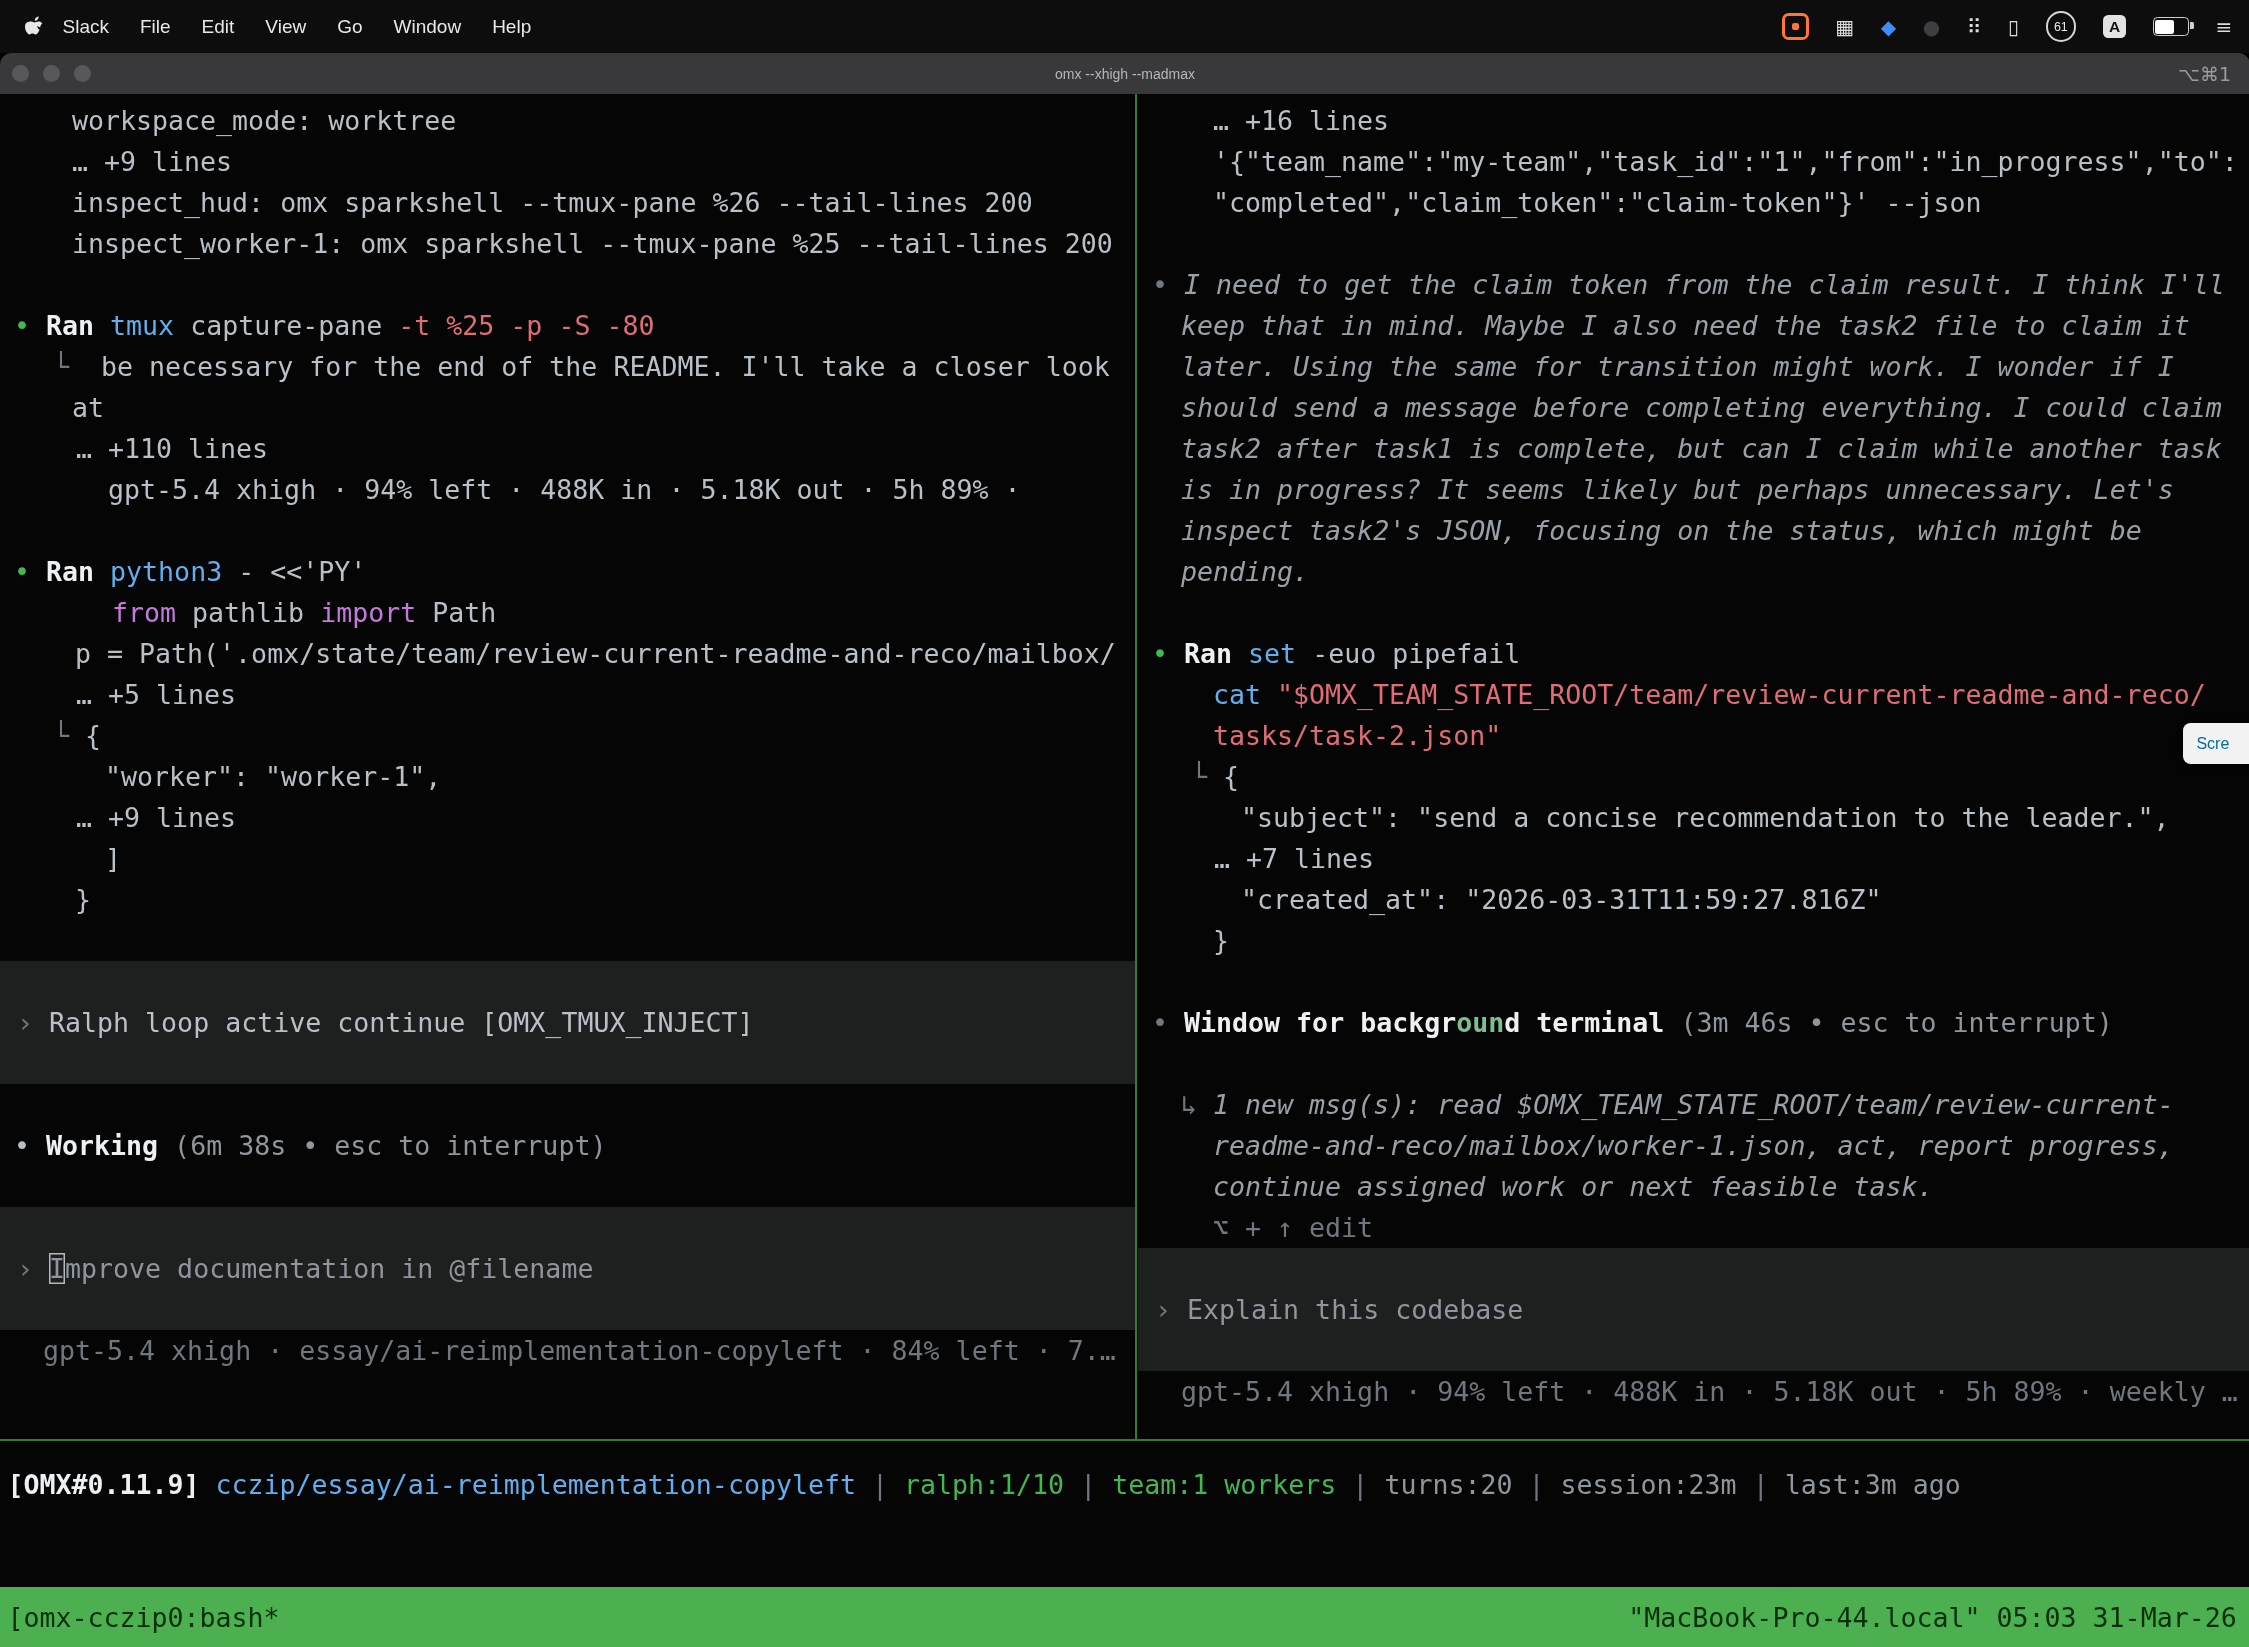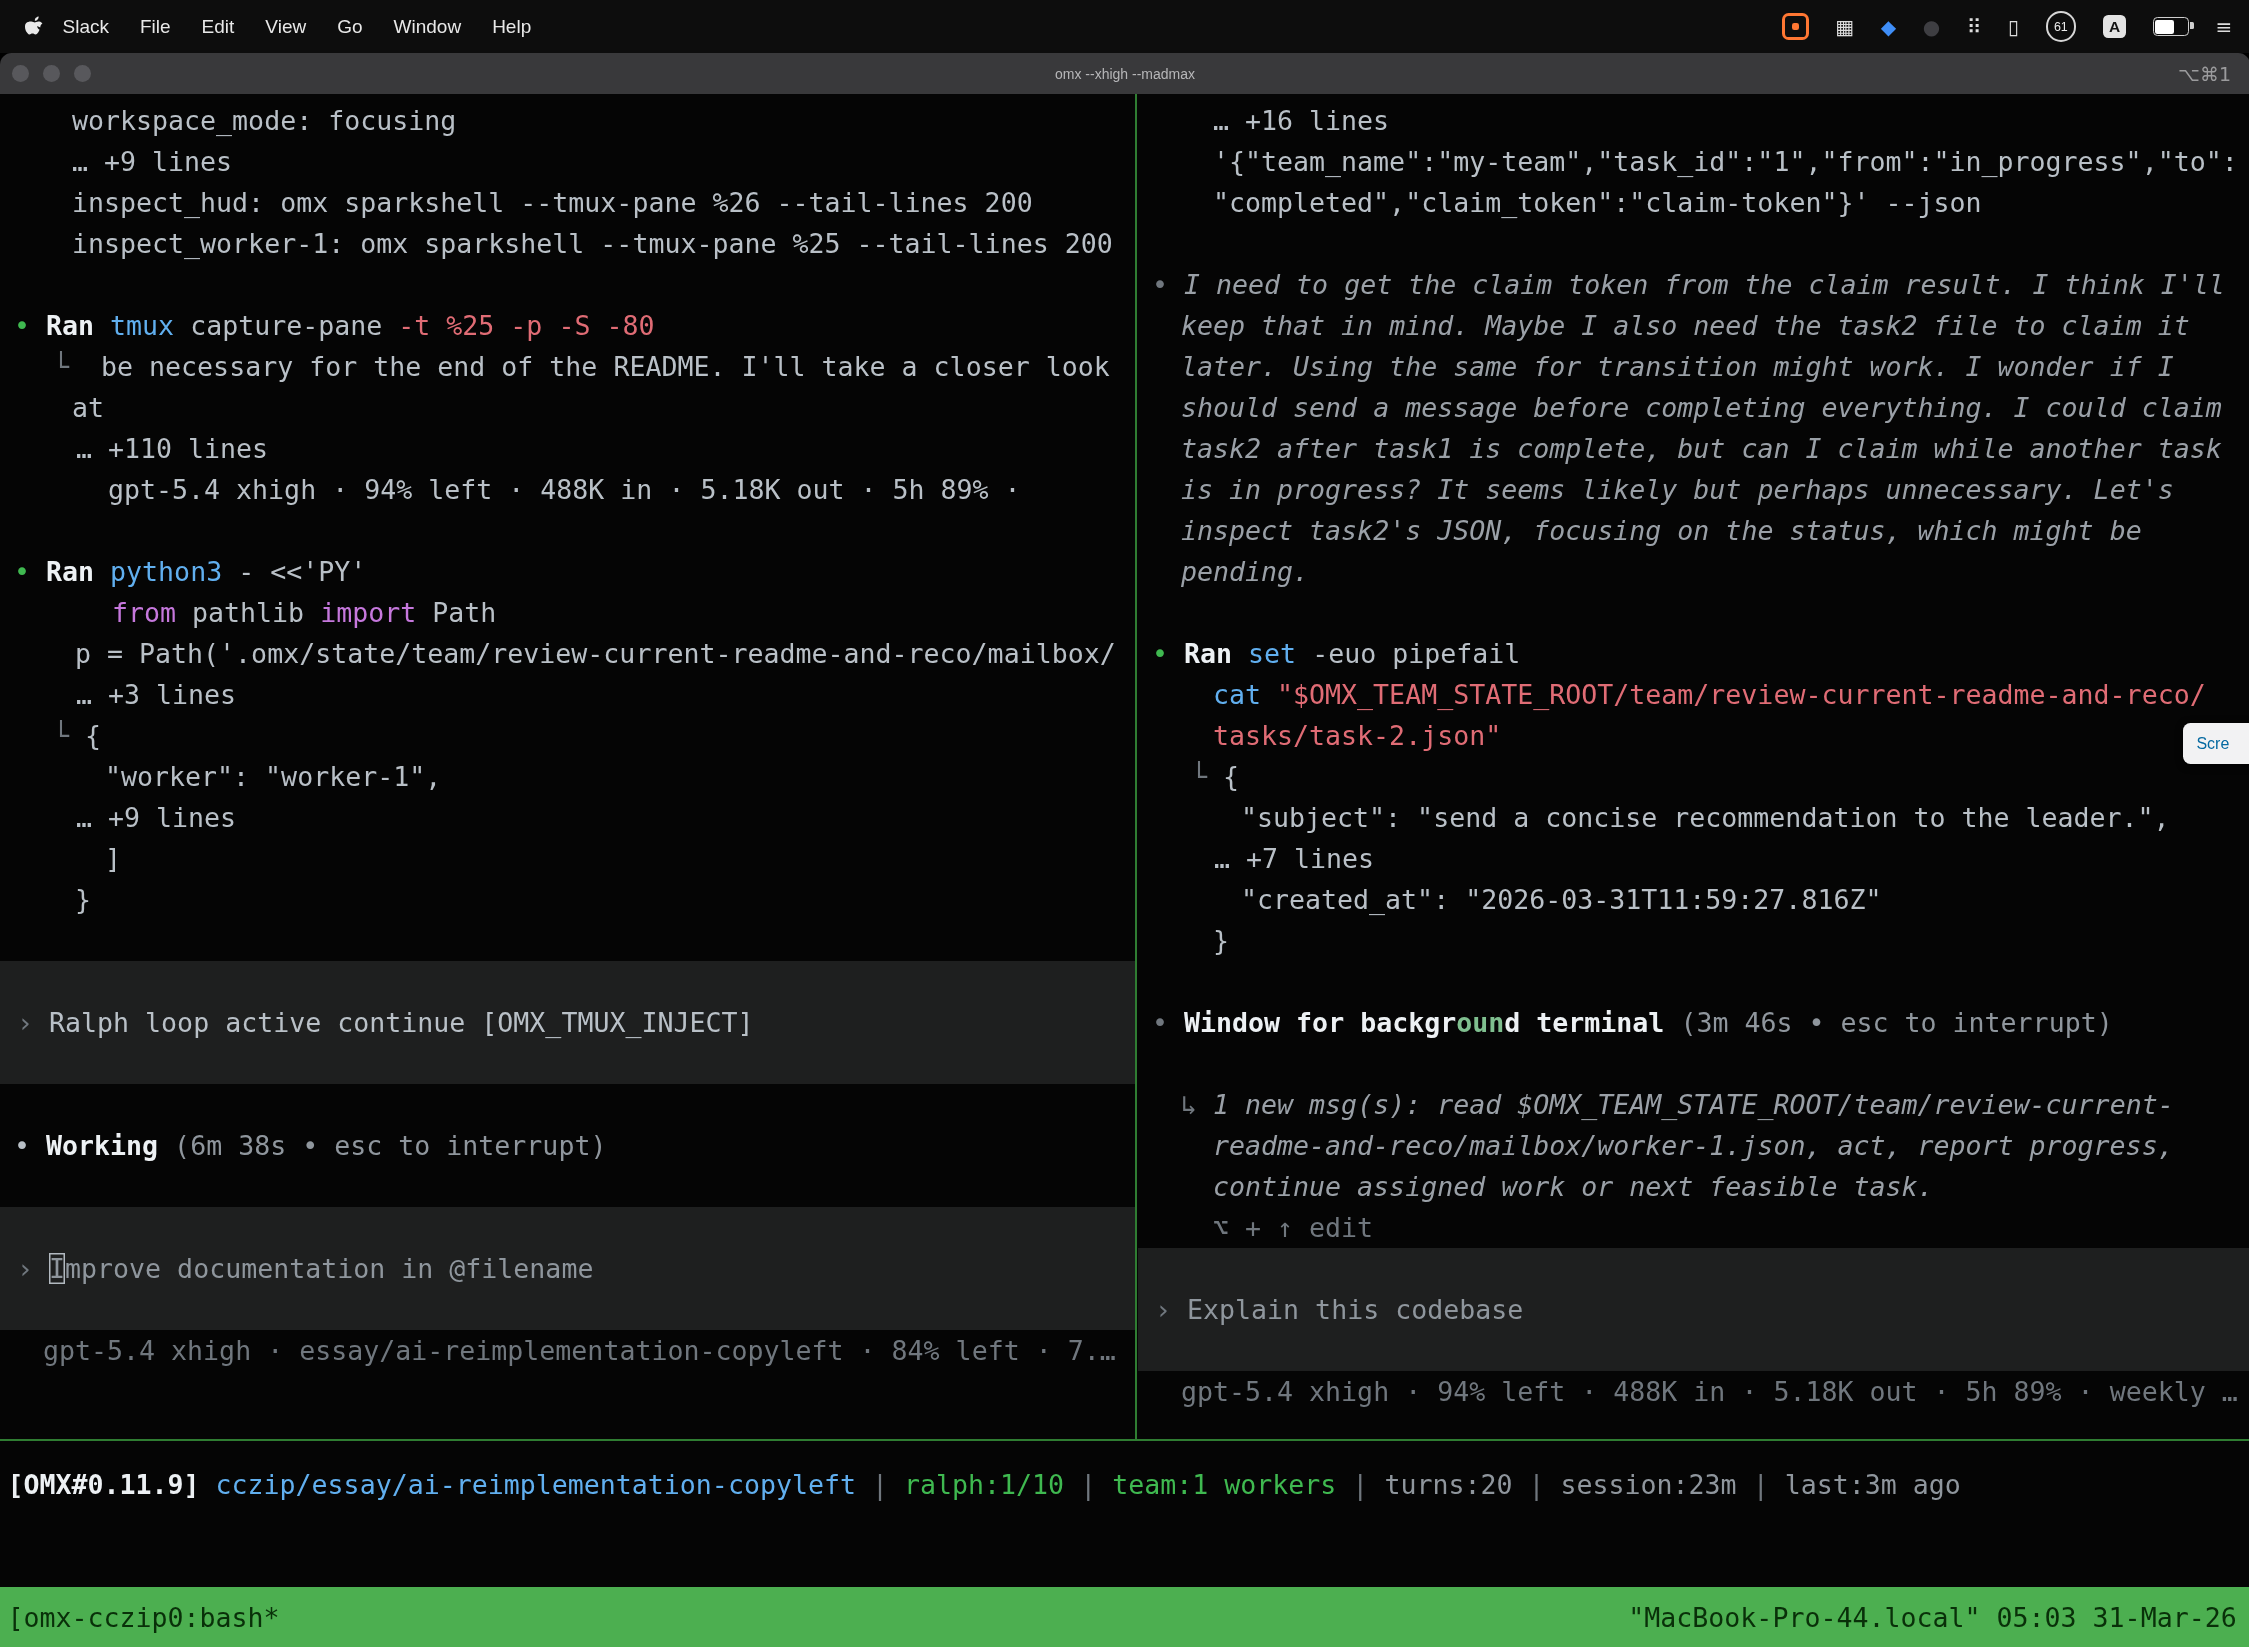--- a/index.html
+++ b/index.html
@@ -113,35 +113,35 @@
       <span class="light"></span>
       <span class="light"></span>
       <span class="light"></span>
     </div>
     <span class="wtitle">omx --xhigh --madmax</span>
     <span class="wshort">⌥⌘1</span>
   </div>
 
   <div class="term">
     <div class="pane" id="pane-left">
-        <div class="tl" style="padding-left: 72px;"><span class="fg">workspace_mode: focusing</span></div>
+        <div class="tl" style="padding-left: 72px;"><span class="fg">workspace_mode: worktree</span></div>
         <div class="tl" style="padding-left: 72px;"><span class="fg">… +9 lines</span></div>
         <div class="tl" style="padding-left: 72px;"><span class="fg">inspect_hud: omx sparkshell --tmux-pane %26 --tail-lines 200</span></div>
         <div class="tl" style="padding-left: 72px;"><span class="fg">inspect_worker-1: omx sparkshell --tmux-pane %25 --tail-lines 200</span></div>
         <div class="tl"></div>
         <div class="tl" style="padding-left: 14px;"><span class="gr">• </span><span class="wb">Ran </span><span class="bl">tmux</span><span class="fg"> capture-pane </span><span class="rd">-t %25 -p -S -80</span></div>
         <div class="tl" style="padding-left: 53px;"><span class="dm2">└  </span><span class="fg">be necessary for the end of the README. I'll take a closer look</span></div>
         <div class="tl" style="padding-left: 72px;"><span class="fg">at</span></div>
         <div class="tl" style="padding-left: 76px;"><span class="fg">… +110 lines</span></div>
         <div class="tl" style="padding-left: 108px;"><span class="fg">gpt-5.4 xhigh · 94% left · 488K in · 5.18K out · 5h 89% ·</span></div>
         <div class="tl"></div>
         <div class="tl" style="padding-left: 14px;"><span class="gr">• </span><span class="wb">Ran </span><span class="bl">python3</span><span class="fg"> - &lt;&lt;'PY'</span></div>
         <div class="tl" style="padding-left: 112px;"><span class="mg">from</span><span class="fg"> pathlib </span><span class="mg">import</span><span class="fg"> Path</span></div>
         <div class="tl" style="padding-left: 75px;"><span class="fg">p = Path('.omx/state/team/review-current-readme-and-reco/mailbox/</span></div>
-        <div class="tl" style="padding-left: 76px;"><span class="fg">… +3 lines</span></div>
+        <div class="tl" style="padding-left: 76px;"><span class="fg">… +5 lines</span></div>
         <div class="tl" style="padding-left: 53px;"><span class="dm2">└ </span><span class="fg">{</span></div>
         <div class="tl" style="padding-left: 105px;"><span class="fg">"worker": "worker-1",</span></div>
         <div class="tl" style="padding-left: 76px;"><span class="fg">… +9 lines</span></div>
         <div class="tl" style="padding-left: 105px;"><span class="fg">]</span></div>
         <div class="tl" style="padding-left: 75px;"><span class="fg">}</span></div>
         <div class="tl"></div>
         <div class="tl band"></div>
         <div class="tl band" style="padding-left: 17px;"><span class="dm2">› </span><span class="fg">Ralph loop active continue [OMX_TMUX_INJECT]</span></div>
         <div class="tl band"></div>
         <div class="tl"></div>

